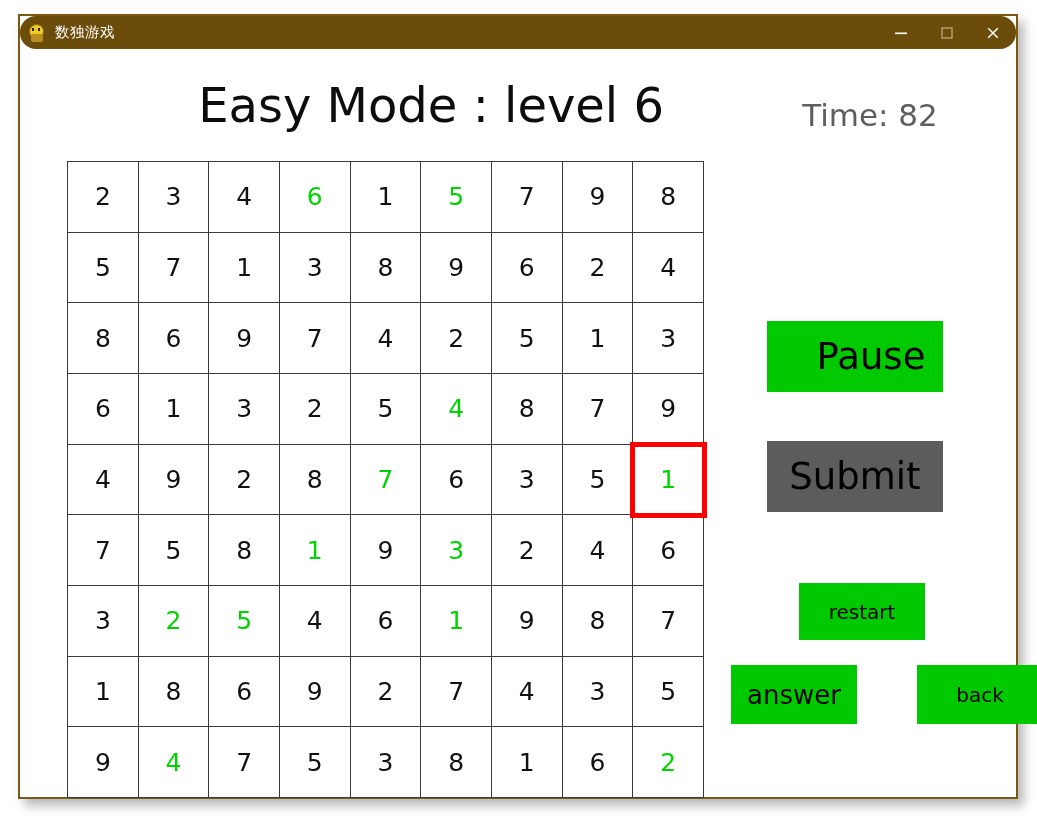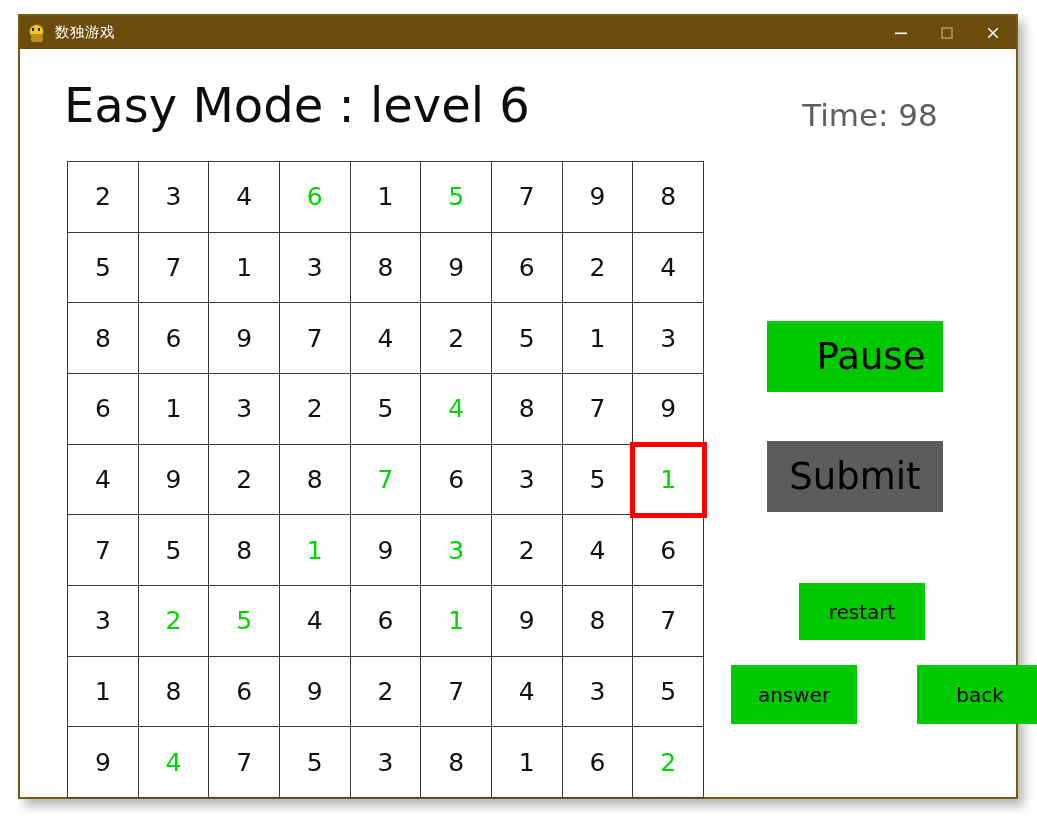--- a/index.html
+++ b/index.html
@@ -35,20 +35,21 @@
   
   .titlebar {
     position: absolute;
     left: 0; top: 0;
     width: 100%;
     height: 33px;
     background: #6b4c0b;
     display: flex;
     align-items: center;
     box-sizing: border-box;
+    border-radius: 16px;
   }
   .tb-icon {
     width: 19px; height: 19px;
     margin-left: 7px;
     margin-right: 9px;
     position: relative;
     flex: none;
   }
   .tb-icon .head {
     position: absolute;
@@ -104,21 +105,21 @@
     bottom: 0;
     background: #ffffff;
   }
 
   
   .page-title {
     position: absolute;
     left: 44px;
     top: 28px;
     width: 600px;
-    text-align: left;
+    text-align: right;
     font-family: "DejaVu Sans", sans-serif;
     font-size: 48px;
     font-weight: 500;
     color: #0d0d0d;
     white-space: nowrap;
   }
 
   .timer {
     position: absolute;
     left: 730px;
@@ -205,21 +206,21 @@
     top: 534px;
     width: 126px;
     height: 57px;
     font-size: 20px;
   }
   .btn-answer {
     left: 711px;
     top: 616px;
     width: 126px;
     height: 59px;
-    font-size: 20px;
+    font-size: 26px;
   }
   .btn-back {
     left: 849px;
     top: 616px;
     width: 126px;
     height: 59px;
     font-size: 20px;
     margin-left: 48px;
   }
 </style>
@@ -251,21 +252,21 @@
       <div class="tb-btn">
         <svg width="16" height="16" viewBox="0 0 16 16">
           <path d="M3.2 3.2 L12.8 12.8 M12.8 3.2 L3.2 12.8" stroke="#ffffff" stroke-width="1.5"></path>
         </svg>
       </div>
     </div>
 
     <div class="client">
 
       <div class="page-title">Easy Mode : level 6</div>
-      <div class="timer">Time: 98</div>
+      <div class="timer">Time: 82</div>
 
       <div class="board" id="board">
           <div class="cell given">2</div>
           <div class="cell given">3</div>
           <div class="cell given">4</div>
           <div class="cell user">6</div>
           <div class="cell given">1</div>
           <div class="cell user">5</div>
           <div class="cell given">7</div>
           <div class="cell given">9</div>

